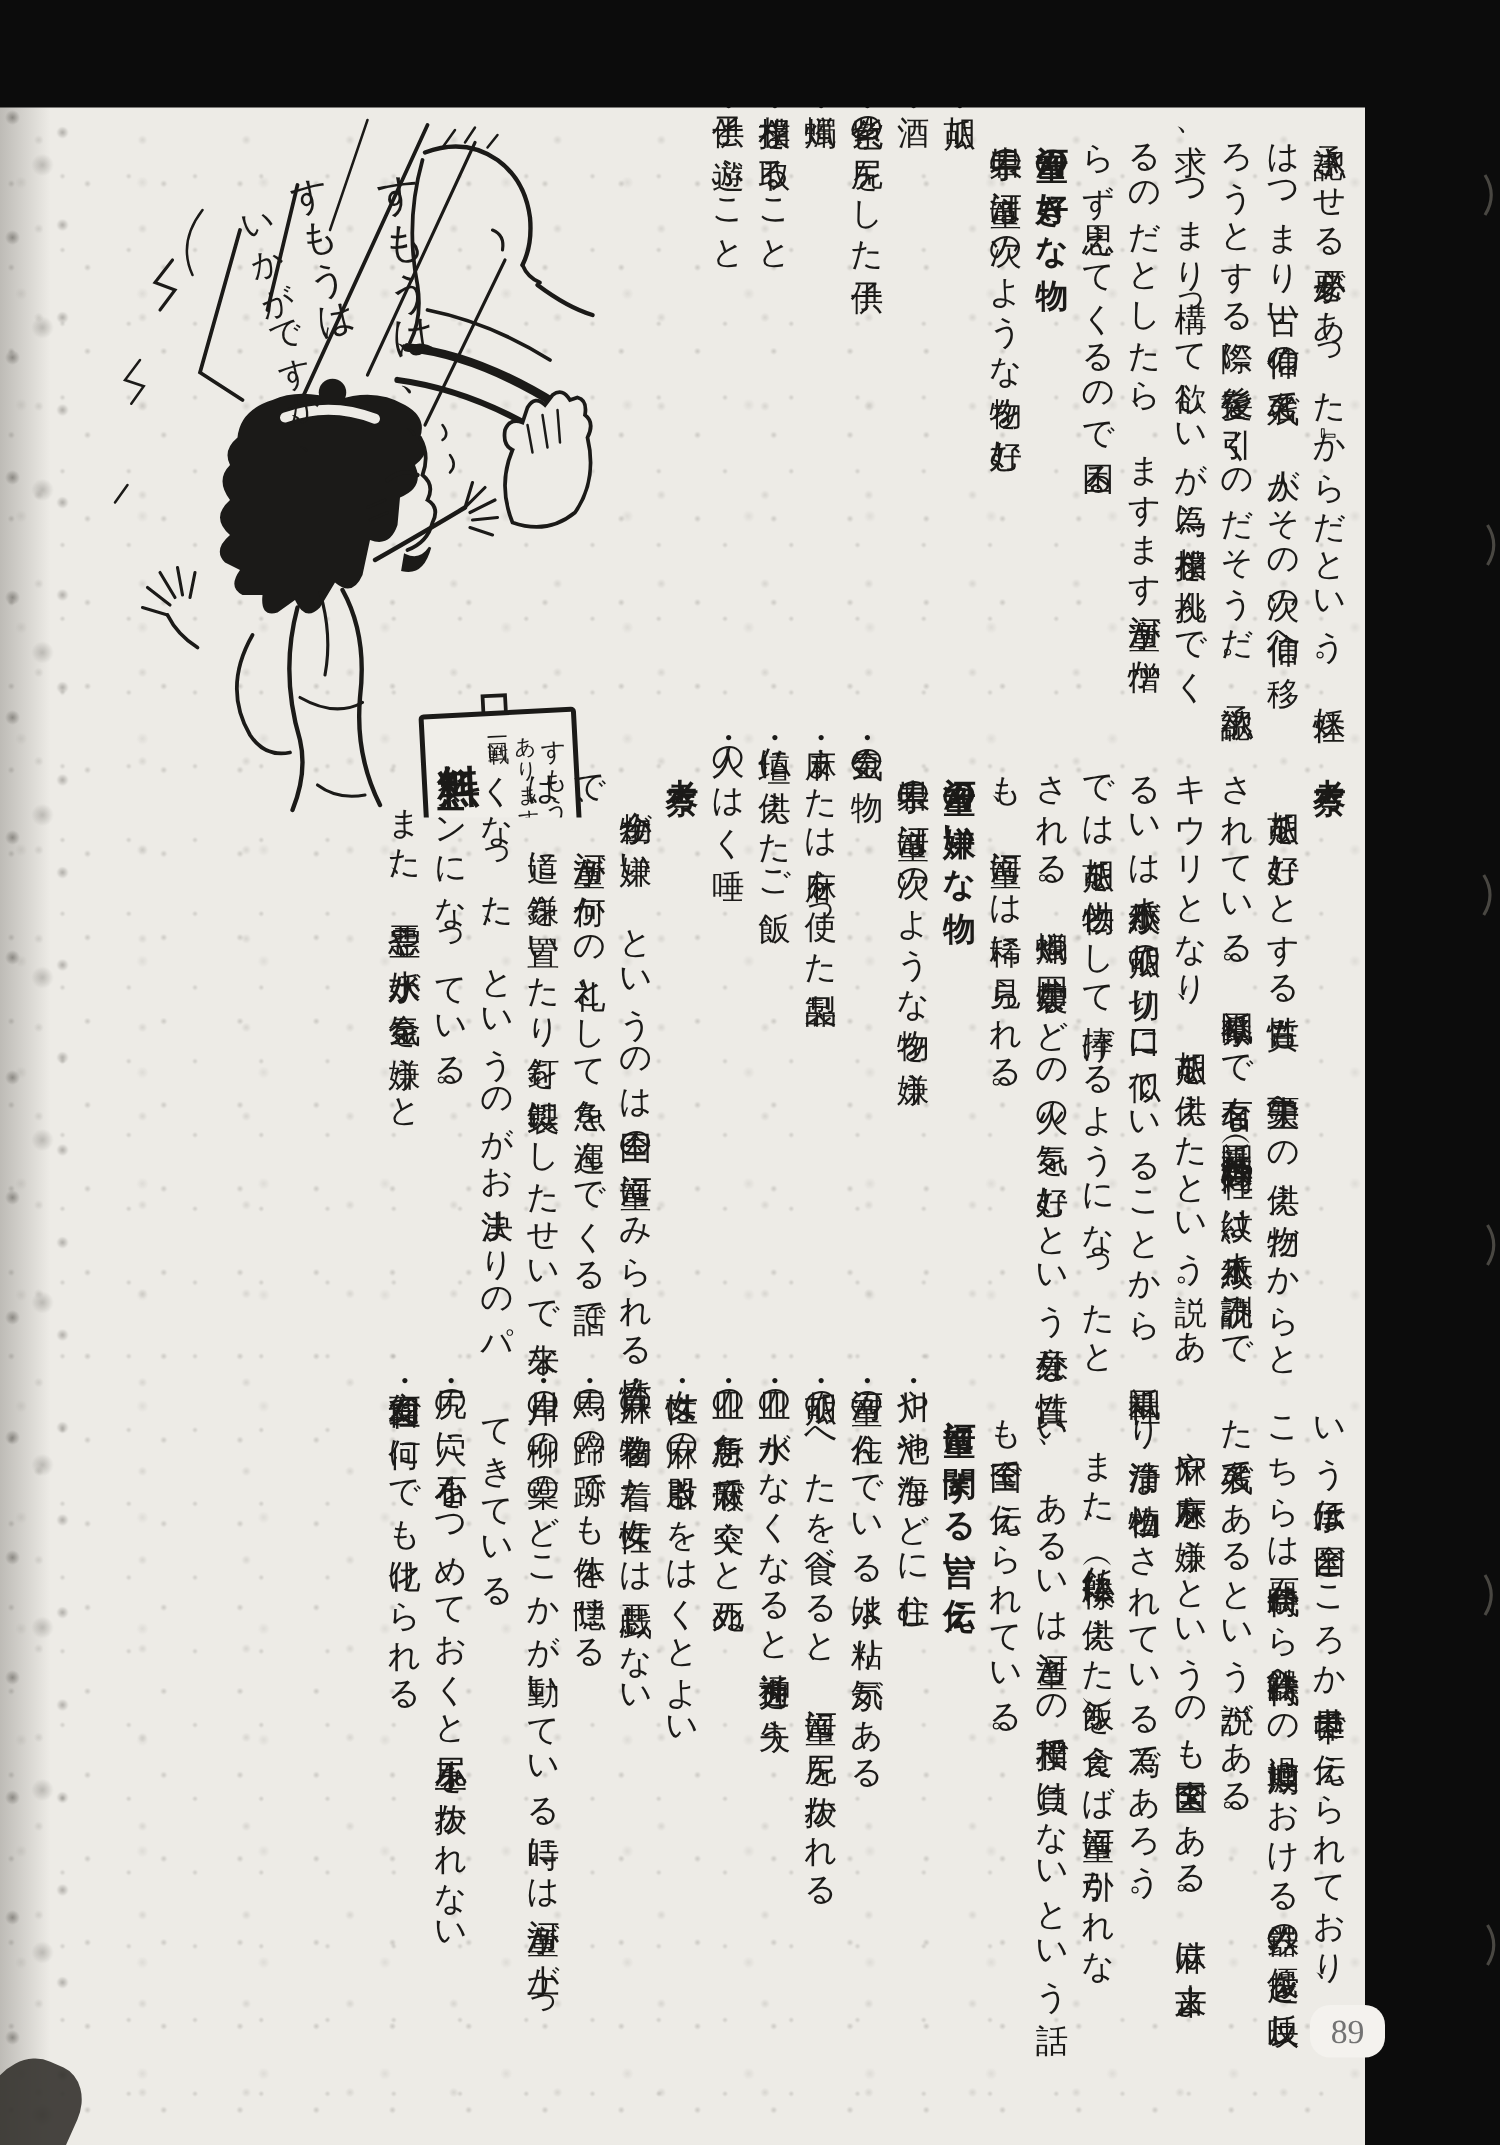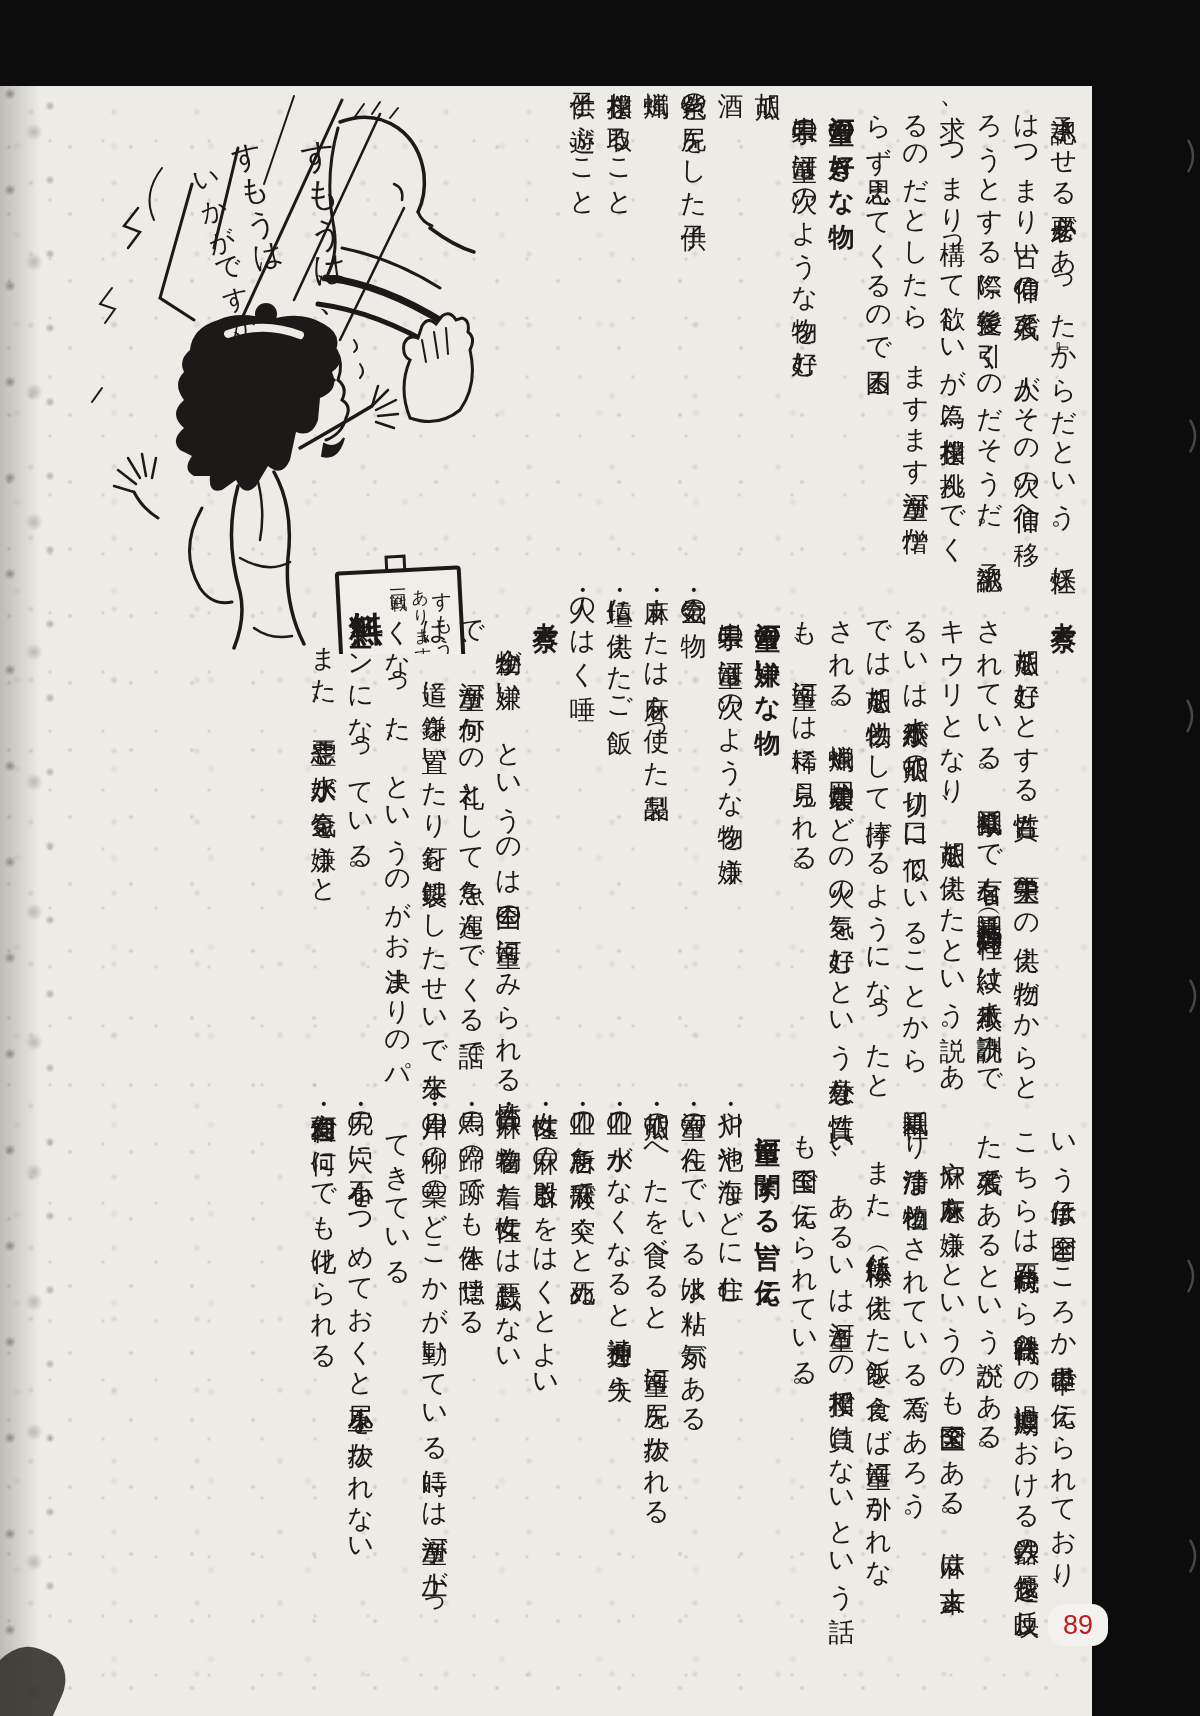--- a/index.html
+++ b/index.html
@@ -43,21 +43,21 @@
   .gap{margin-block-start:34px;}
   .ind{text-indent:1em;}
   .item{padding-inline-start:1em;text-indent:-1em;}
   .b1{top:96px;right:118px;width:640px;height:458px;}
   .b2{top:602px;right:118px;width:1000px;height:505px;}
   .b3{top:1116px;right:118px;width:1000px;height:512px;}
   .illustration{position:absolute;left:42px;top:88px;width:434px;height:566px;margin:0;z-index:3;}
   .page-num{
     position:absolute;left:1048px;top:1604px;width:60px;height:42px;z-index:6;
     background:#f4f2ee;border-radius:16px;display:flex;align-items:center;justify-content:center;
-    font-family:Liberation Sans, sans-serif;font-size:27px;color:#b91c1c;
+    font-family:Liberation Serif, serif;font-size:27px;color:#737373;
   }
   svg text{font-family:"Liberation Serif",serif;fill:#1b1a18;}
   svg .vtxt{writing-mode:vertical-rl;text-orientation:upright;}
 </style>
 </head>
 <body>
 
 <div class="page">
   <div class="bar-top"></div>
   <div class="bar-right"></div>

